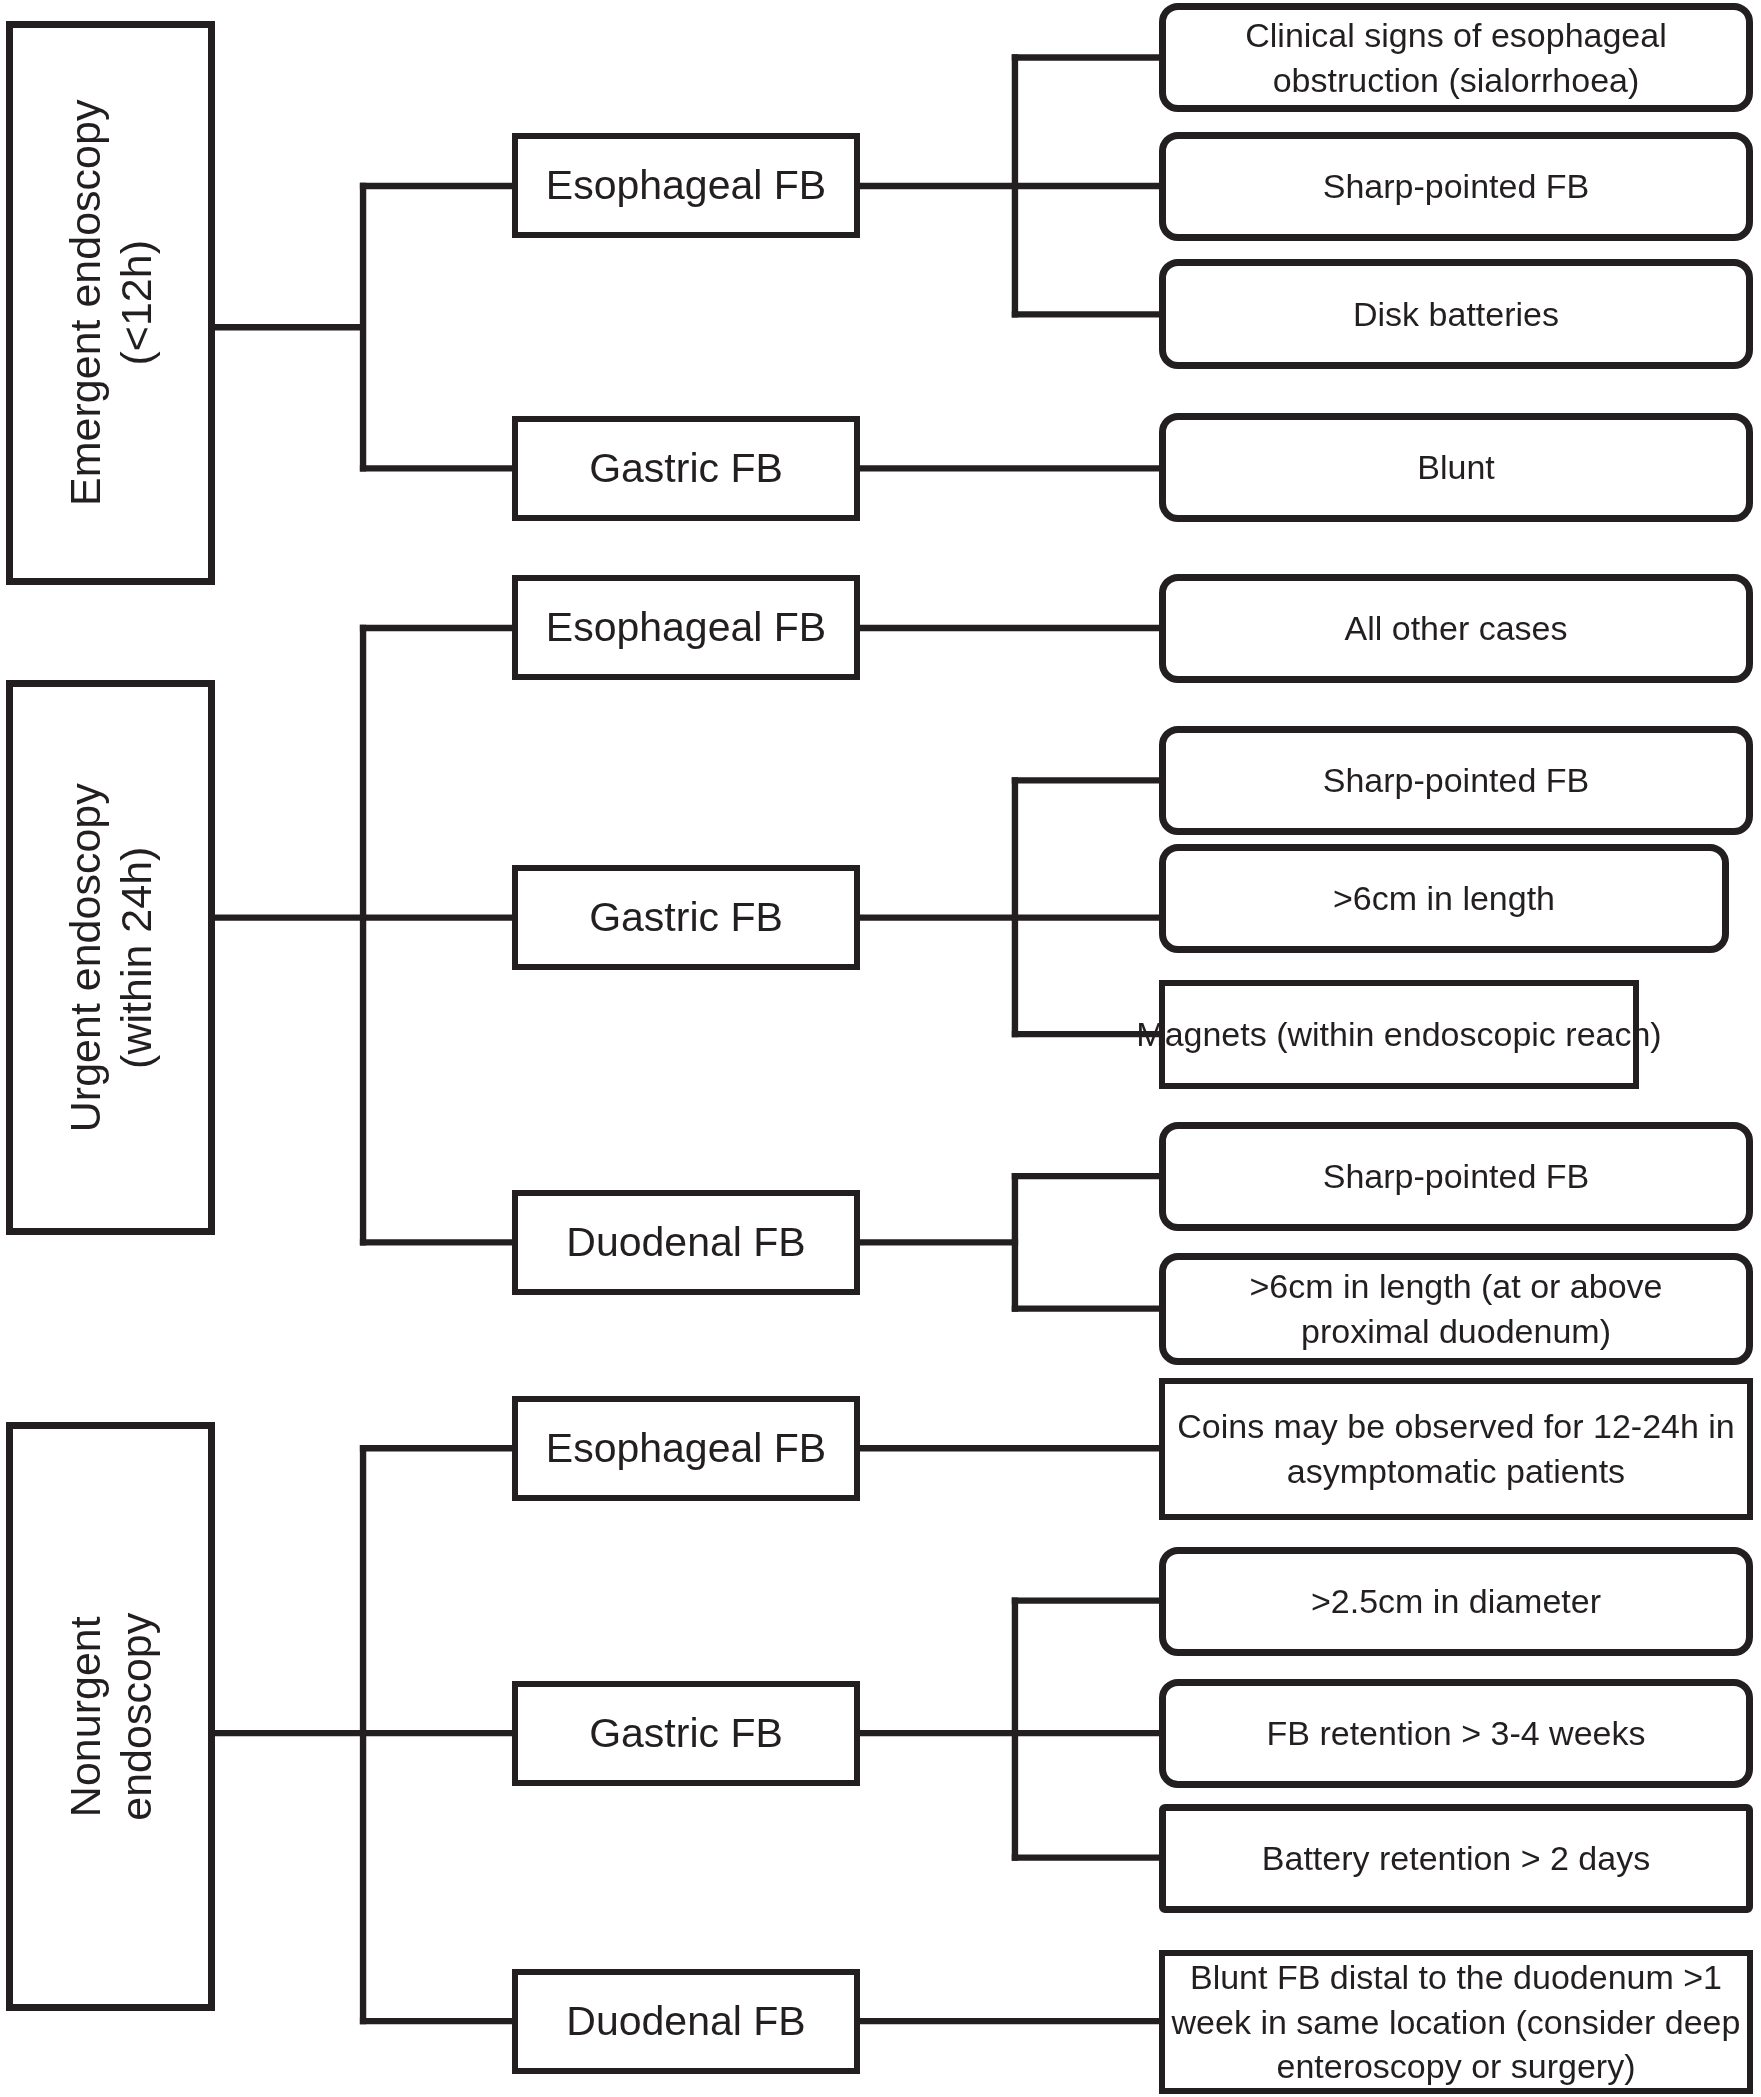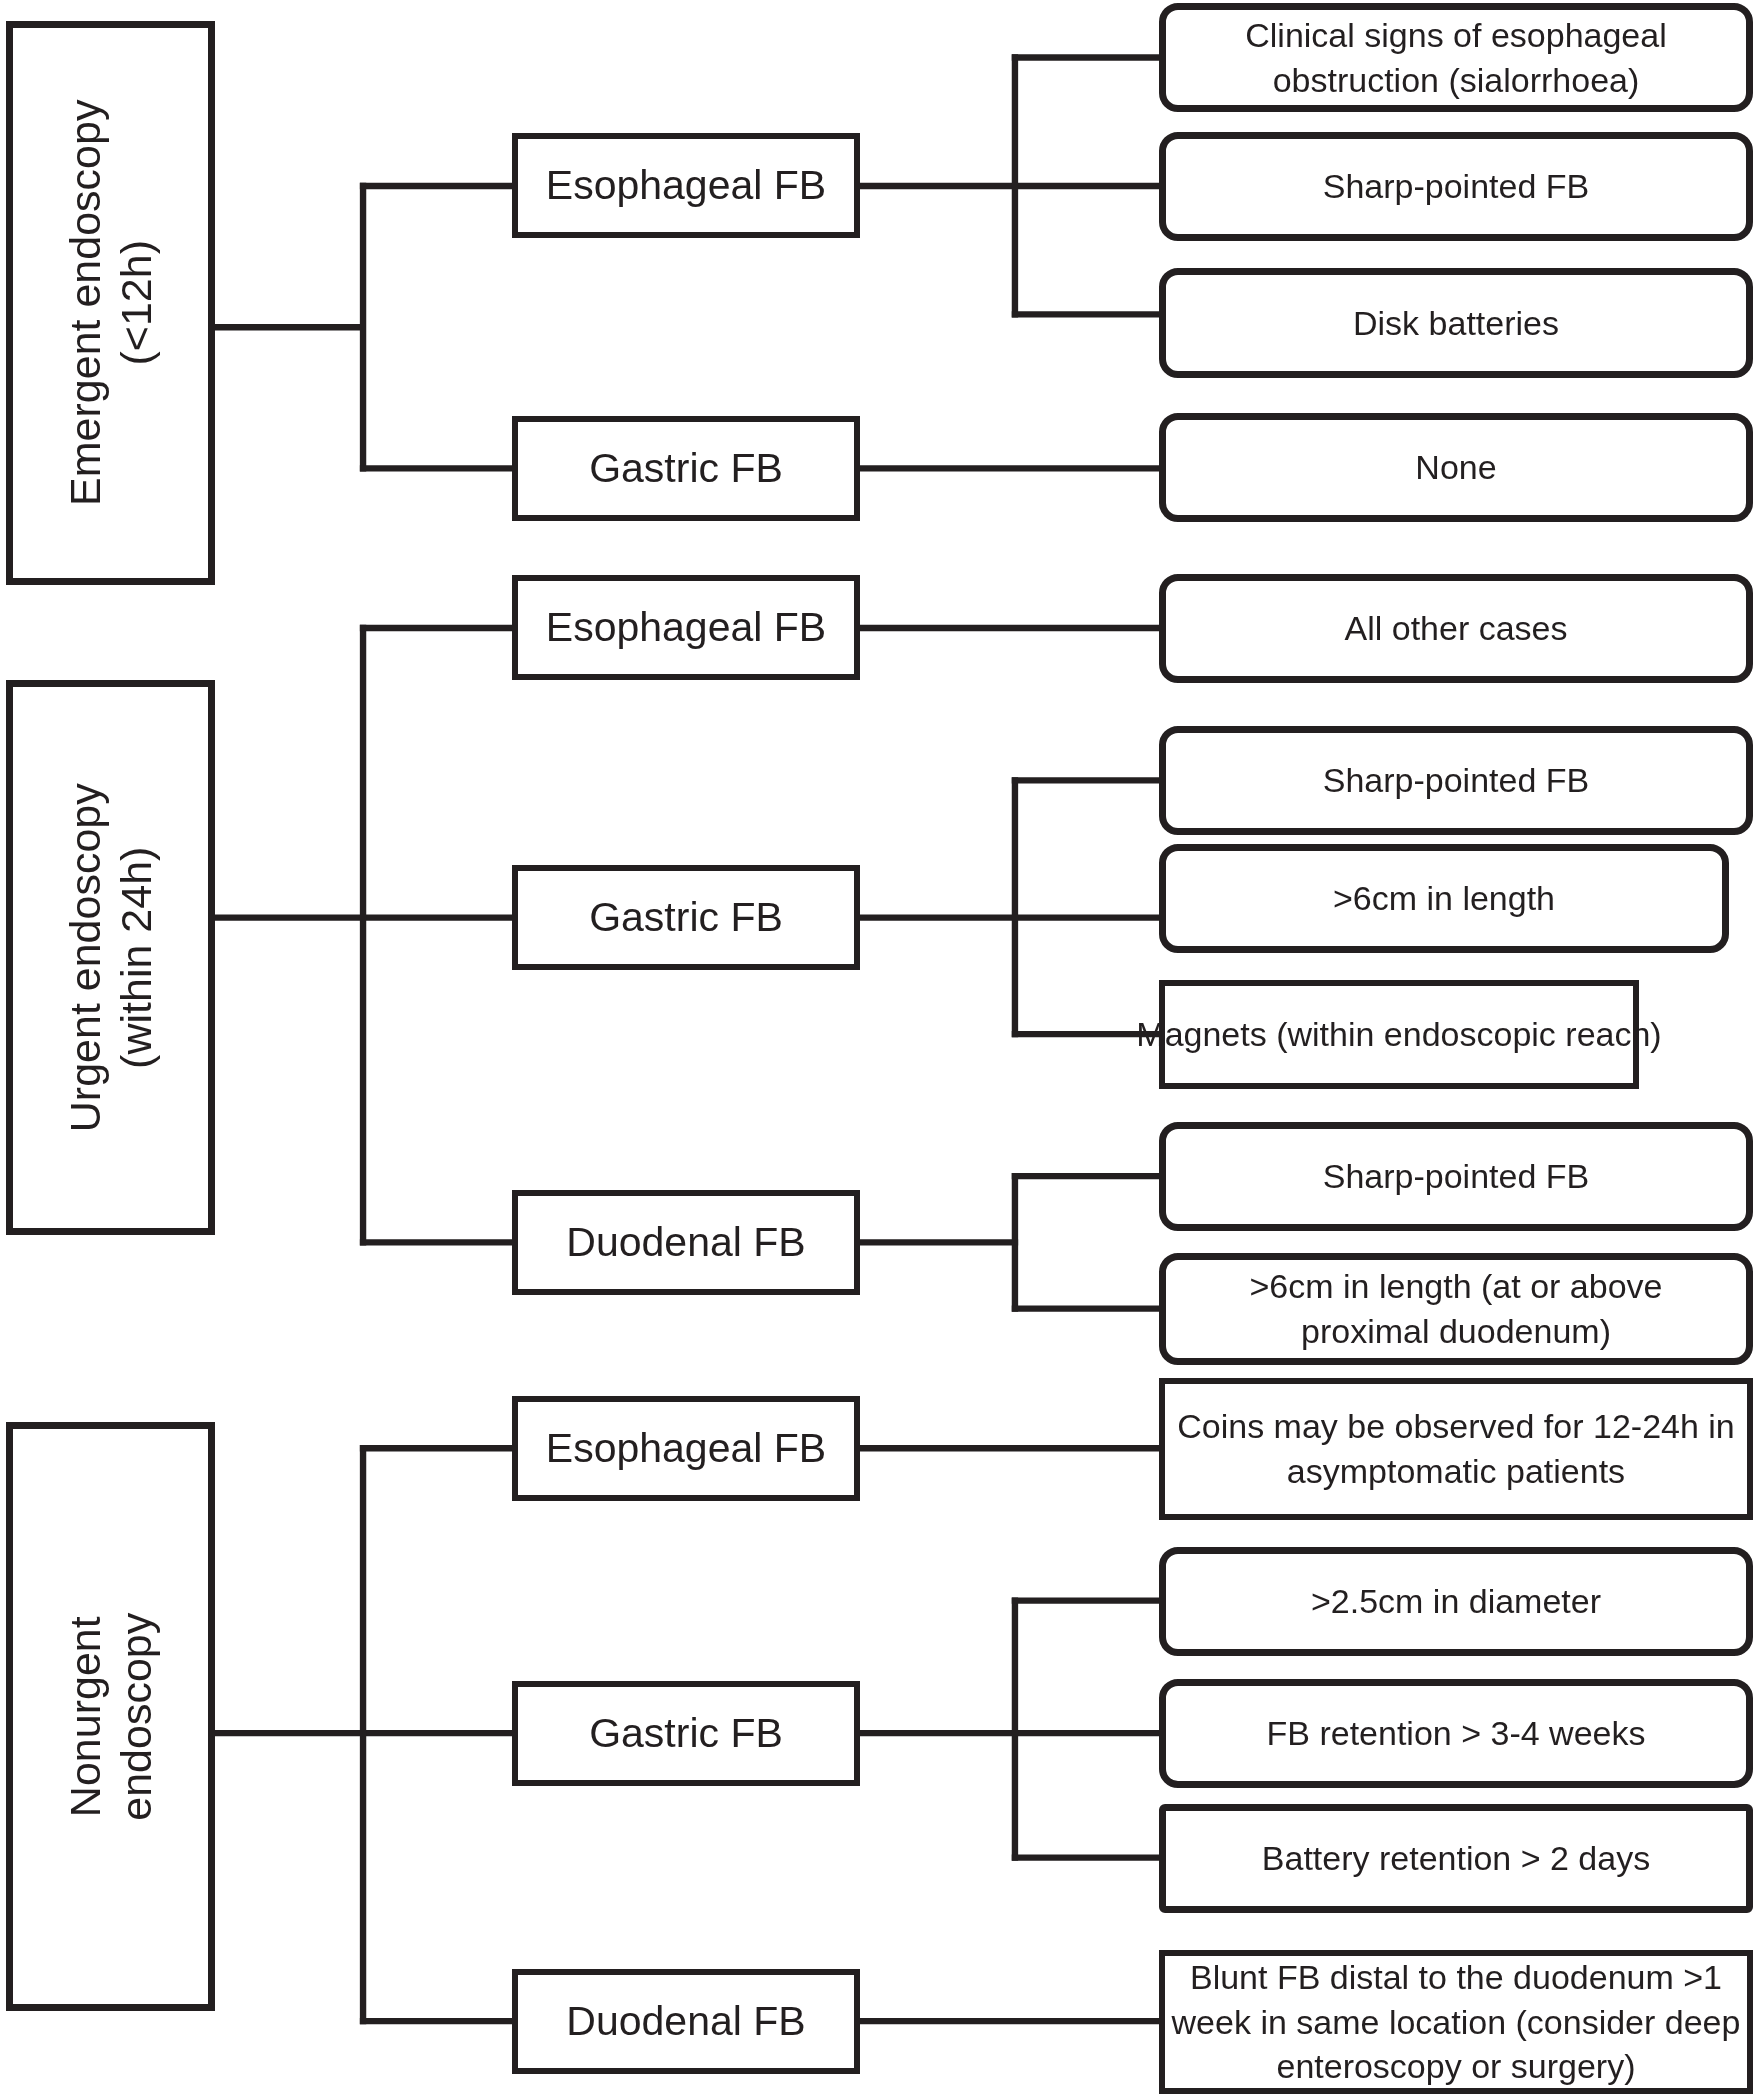--- a/index.html
+++ b/index.html
@@ -136,25 +136,25 @@
     <span>Duodenal FB</span>
   </div>
 
   <div class="box rbox" style="left:1159px;top:3.2px;width:594px;height:109px;">
     <span>Clinical signs of esophageal
 obstruction (sialorrhoea)</span>
   </div>
   <div class="box rbox" style="left:1159px;top:132px;width:594px;height:109px;">
     <span>Sharp-pointed FB</span>
   </div>
-  <div class="box rbox" style="left:1159px;top:259px;width:594px;height:110px;margin-top:9px;">
+  <div class="box rbox" style="left:1159px;top:259px;width:594px;height:110px;">
     <span>Disk batteries</span>
   </div>
   <div class="box rbox" style="left:1159px;top:413px;width:594px;height:109px;">
-    <span>None</span>
+    <span>Blunt</span>
   </div>
   <div class="box rbox" style="left:1159px;top:574px;width:594px;height:109px;">
     <span>All other cases</span>
   </div>
   <div class="box rbox" style="left:1159px;top:726px;width:594px;height:109px;">
     <span>Sharp-pointed FB</span>
   </div>
   <div class="box rbox" style="left:1159px;top:844px;width:570px;height:109px;">
     <span>&gt;6cm in length</span>
   </div>

